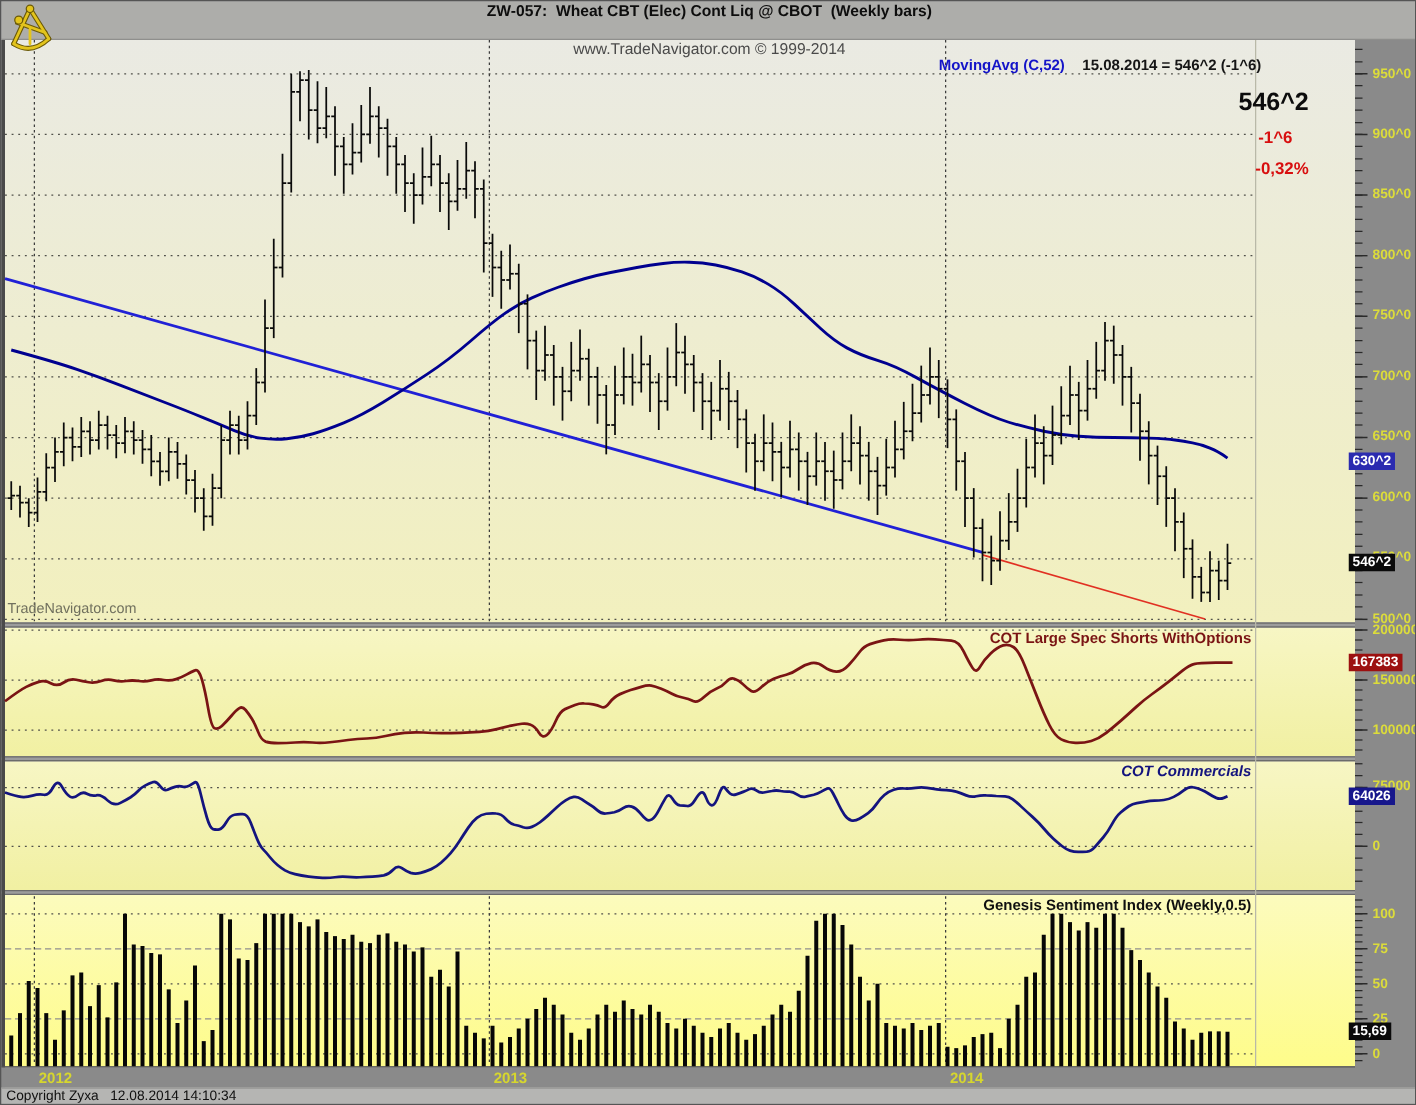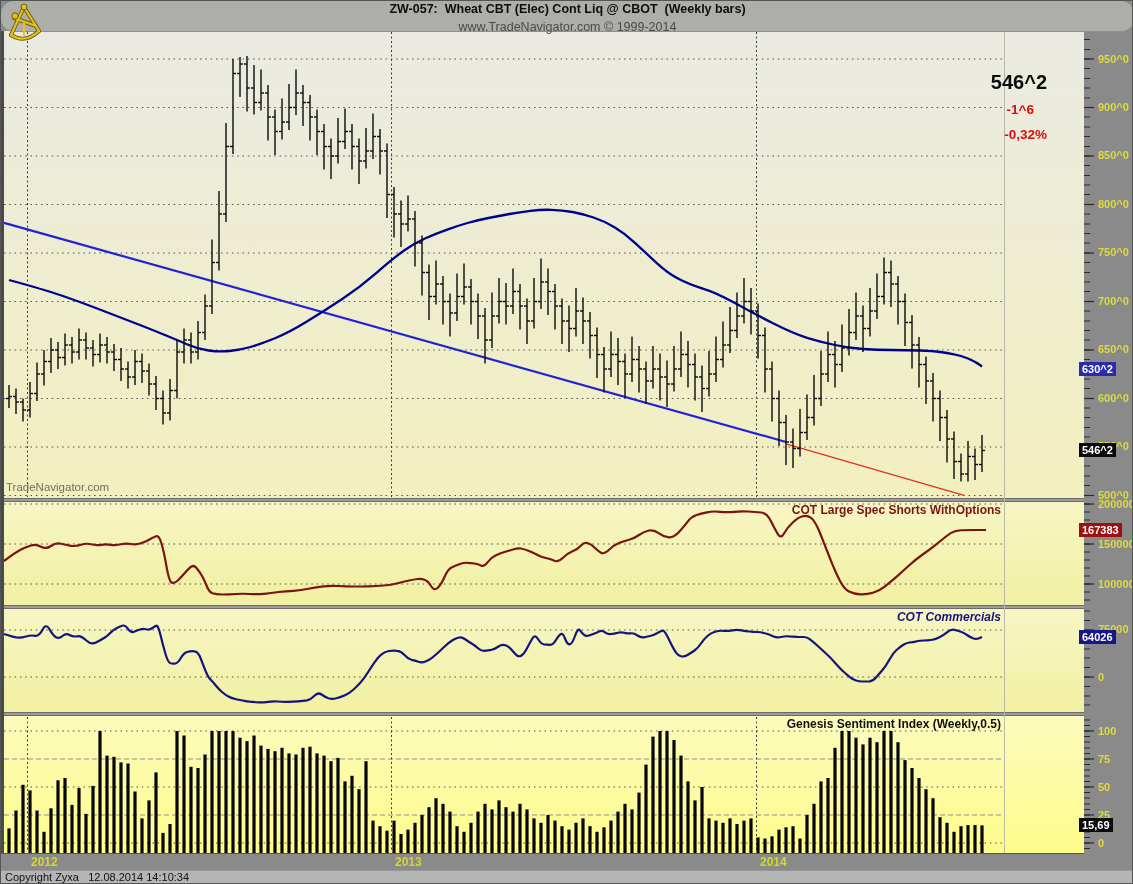--- a/index.html
+++ b/index.html
@@ -1,22 +1,22 @@
 <!DOCTYPE html>
 <html><head>
 <meta charset="utf-8">
 <style>
   html,body{margin:0;padding:0;background:#666;}
   .win{position:relative;width:1133px;height:884px;background:#8a8a8a;overflow:hidden;
        font-family:"Liberation Sans",sans-serif;border:1px solid #555;box-sizing:border-box;}
   #chart-svg{position:absolute;left:0;top:0;}
   .titlebar{position:absolute;left:0;top:0;width:1133px;height:30px;background:#adadaa;
-            border-bottom:1px solid #8f8f8d;text-align:center;z-index:4;border-radius:13px;}
+            border-bottom:1px solid #8f8f8d;text-align:center;z-index:4;}
   .t1{font-size:12.5px;font-weight:bold;color:#0d0d0d;margin-top:1px;white-space:pre;}
-  .t2{font-size:12.5px;color:#4a4a4a;margin-top:4px;white-space:pre;}
+  .t2{font-size:12.5px;color:#4a4a4a;margin-top:16px;white-space:pre;}
   .logo{position:absolute;left:2px;top:0px;z-index:9;}
   .legend{position:absolute;top:30px;right:123px;z-index:6;font-size:12px;font-weight:bold;white-space:pre;}
   .legend .lg-name{color:#1414c8;}
   .legend .lg-info{color:#151515;margin-left:14px;}
   .quote-last{position:absolute;top:70px;right:85px;font-size:20px;font-weight:bold;color:#0c0c0c;z-index:6;}
   .quote-chg{position:absolute;top:101px;right:98px;font-size:13.5px;font-weight:bold;color:#d80f0f;z-index:6;}
   .quote-pct{position:absolute;top:126px;right:85px;font-size:13.5px;font-weight:bold;color:#d80f0f;z-index:6;}
   .ptitle{position:absolute;right:131px;font-size:12px;font-weight:bold;z-index:6;white-space:pre;}
   .p2t{top:502px;color:#7a1414;}
   .p3t{top:609px;color:#14147e;font-style:italic;}
@@ -703,20 +703,23 @@
           <path d="M21 6 L36 30"></path>
           <path d="M8 34 Q22 43 36 30"></path>
         <path d="M11 17 L33 25"></path>
           <path d="M21 22 L21 34"></path>
       </g>
       <circle cx="21" cy="6" r="3" fill="#e3c41c" stroke="#6b5a08" stroke-width="1"></circle>
       <circle cx="12" cy="15" r="3.2" fill="#e3c41c" stroke="#6b5a08" stroke-width="1"></circle>
     </svg>
   </div>
 
+  <div class="legend">
+    <span class="lg-name">MovingAvg (C,52)</span><span class="lg-info">15.08.2014 = 546^2 (-1^6)</span>
+  </div>
 
   <div class="quote-last">546^2</div>
   <div class="quote-chg">-1^6</div>
   <div class="quote-pct">-0,32%</div>
 
   <div class="ptitle p2t">COT Large Spec Shorts WithOptions</div>
   <div class="ptitle p3t">COT Commercials</div>
   <div class="ptitle p4t">Genesis Sentiment Index (Weekly,0.5)</div>
 
   <div class="watermark">TradeNavigator.com</div>

